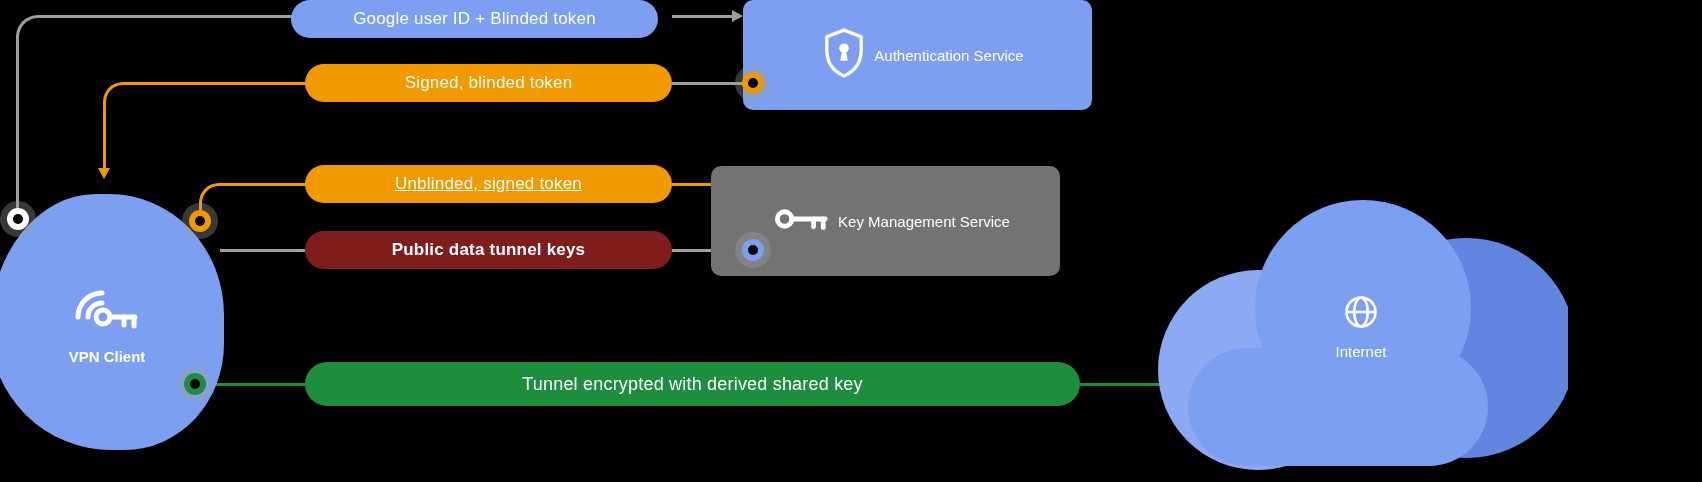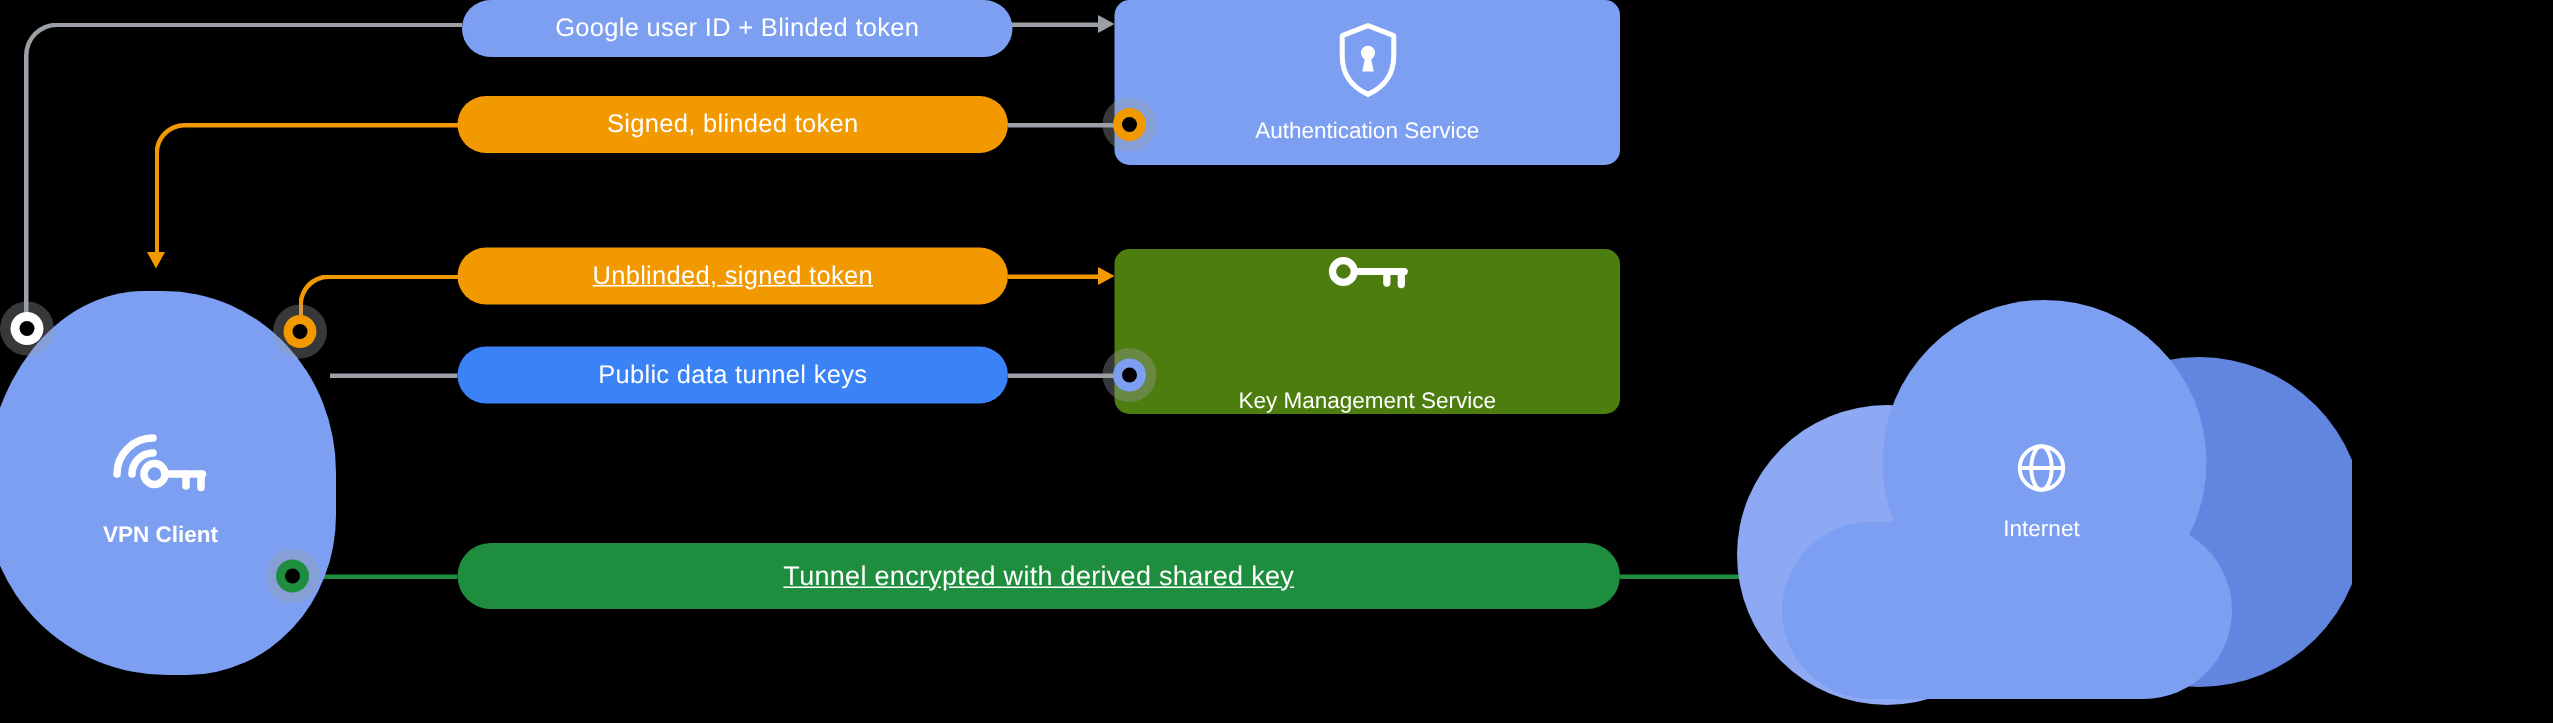--- a/index.html
+++ b/index.html
@@ -6,26 +6,27 @@
   .stage {
     position:relative; width:1702px; height:482px; background:#000;
     overflow:hidden; font-family:"Liberation Sans", sans-serif; color:#fff;
   }
   
   .pill {
     position:absolute; height:38px; border-radius:19px;
     display:flex; align-items:center; justify-content:center;
     font-size:17px; color:#fff; letter-spacing:.2px;
   }
-  .pill-wide { height:44px; border-radius:22px; font-size:18px;text-decoration:underline; }
+  .pill-wide { height:44px; border-radius:22px; font-size:18px; }
   
   .service-box {
     position:absolute; width:337px; height:110px; border-radius:10px;
-    display:flex; flex-direction:column; align-items:center; justify-content:center;
+    display:flex; align-items:center; justify-content:center;
     gap:9px;
+    padding-left:12px;
   }
   .service-label { font-size:15px; font-weight:500; }
   
   .hline { position:absolute; height:3px; background:#9AA0A6; }
   .elbow { position:absolute; background:transparent; }
   .elbow-gray   { border-left:3px solid #9AA0A6; border-top:3px solid #9AA0A6; border-top-left-radius:22px; }
   .elbow-orange { border-left:3px solid #F29900; border-top:3px solid #F29900; border-top-left-radius:20px; }
   .arrow-right { position:absolute; width:0; height:0; border-top:6px solid transparent; border-bottom:6px solid transparent; }
   .arrow-down  { position:absolute; width:0; height:0; border-left:6px solid transparent; border-right:6px solid transparent; }
   
@@ -116,39 +117,39 @@
     <span>
       <svg width="42" height="50" viewBox="0 0 44 52" fill="none">
         <path d="M22 2 L40 9 V23 C40 36 33 45 22 50 C11 45 4 36 4 23 V9 Z" stroke="#fff" stroke-width="3.5" stroke-linejoin="round"></path>
         <circle cx="22" cy="21" r="5" fill="#fff"></circle>
         <path d="M20 24 L18 34 H26 L24 24 Z" fill="#fff"></path>
       </svg>
     </span>
     <span class="service-label">Authentication Service</span>
   </div>
 
-  <div class="service-box z3" style="left: 743px; top: 166px; background-color: #4d7c0f; justify-content: space-between;">
+  <div class="service-box z3" style="left: 711px; top: 166px; background-color: #737373;">
     <span>
       <svg width="56" height="30" viewBox="0 0 58 30" fill="none" stroke="#fff" stroke-width="5" stroke-linecap="round">
         <circle cx="12" cy="15" r="7.5"></circle>
         <path d="M20 15 H54"></path>
         <path d="M42 15 V23"></path>
         <path d="M52 15 V24"></path>
       </svg>
     </span>
     <span class="service-label">Key Management Service</span>
   </div>
 
-  <div class="pill z3" style="left: 308px; top: 0px; width: 367px; background-color: rgb(124, 159, 242);">Google user ID + Blinded token</div>
+  <div class="pill z3" style="left: 291px; top: 0px; width: 367px; background-color: rgb(124, 159, 242);">Google user ID + Blinded token</div>
 
   <div class="pill z3" style="left: 305px; top: 64px; width: 367px; background-color: rgb(242, 153, 0);">Signed, blinded token</div>
 
   <div class="pill z3" style="left: 305px; top: 165px; width: 367px; background-color: rgb(242, 153, 0); text-decoration: underline;">Unblinded, signed token</div>
 
-  <div class="pill z3" style="left: 305px; top: 231px; width: 367px; background-color: #3b82f6;">Public data tunnel keys</div>
+  <div class="pill z3" style="left: 305px; top: 231px; width: 367px; background-color: #7f1d1d; font-weight: bold;">Public data tunnel keys</div>
 
   <div class="pill pill-wide z3" style="left: 305px; top: 362px; width: 775px; background-color: rgb(30, 142, 62);">Tunnel encrypted with derived shared key</div>
 
   <div class="node" style="left:7px;   top:208px; background:#FFFFFF;"></div>
   <div class="node" style="left:189px; top:210px; background:#F29900;"></div>
   <div class="node" style="left:184px; top:373px; background:#1E8E3E;"></div>
   <div class="node" style="left:742px; top:72px;  background:#F29900;"></div>
   <div class="node" style="left:742px; top:239px; background:#7C9FF2;"></div>
 
 </div>

